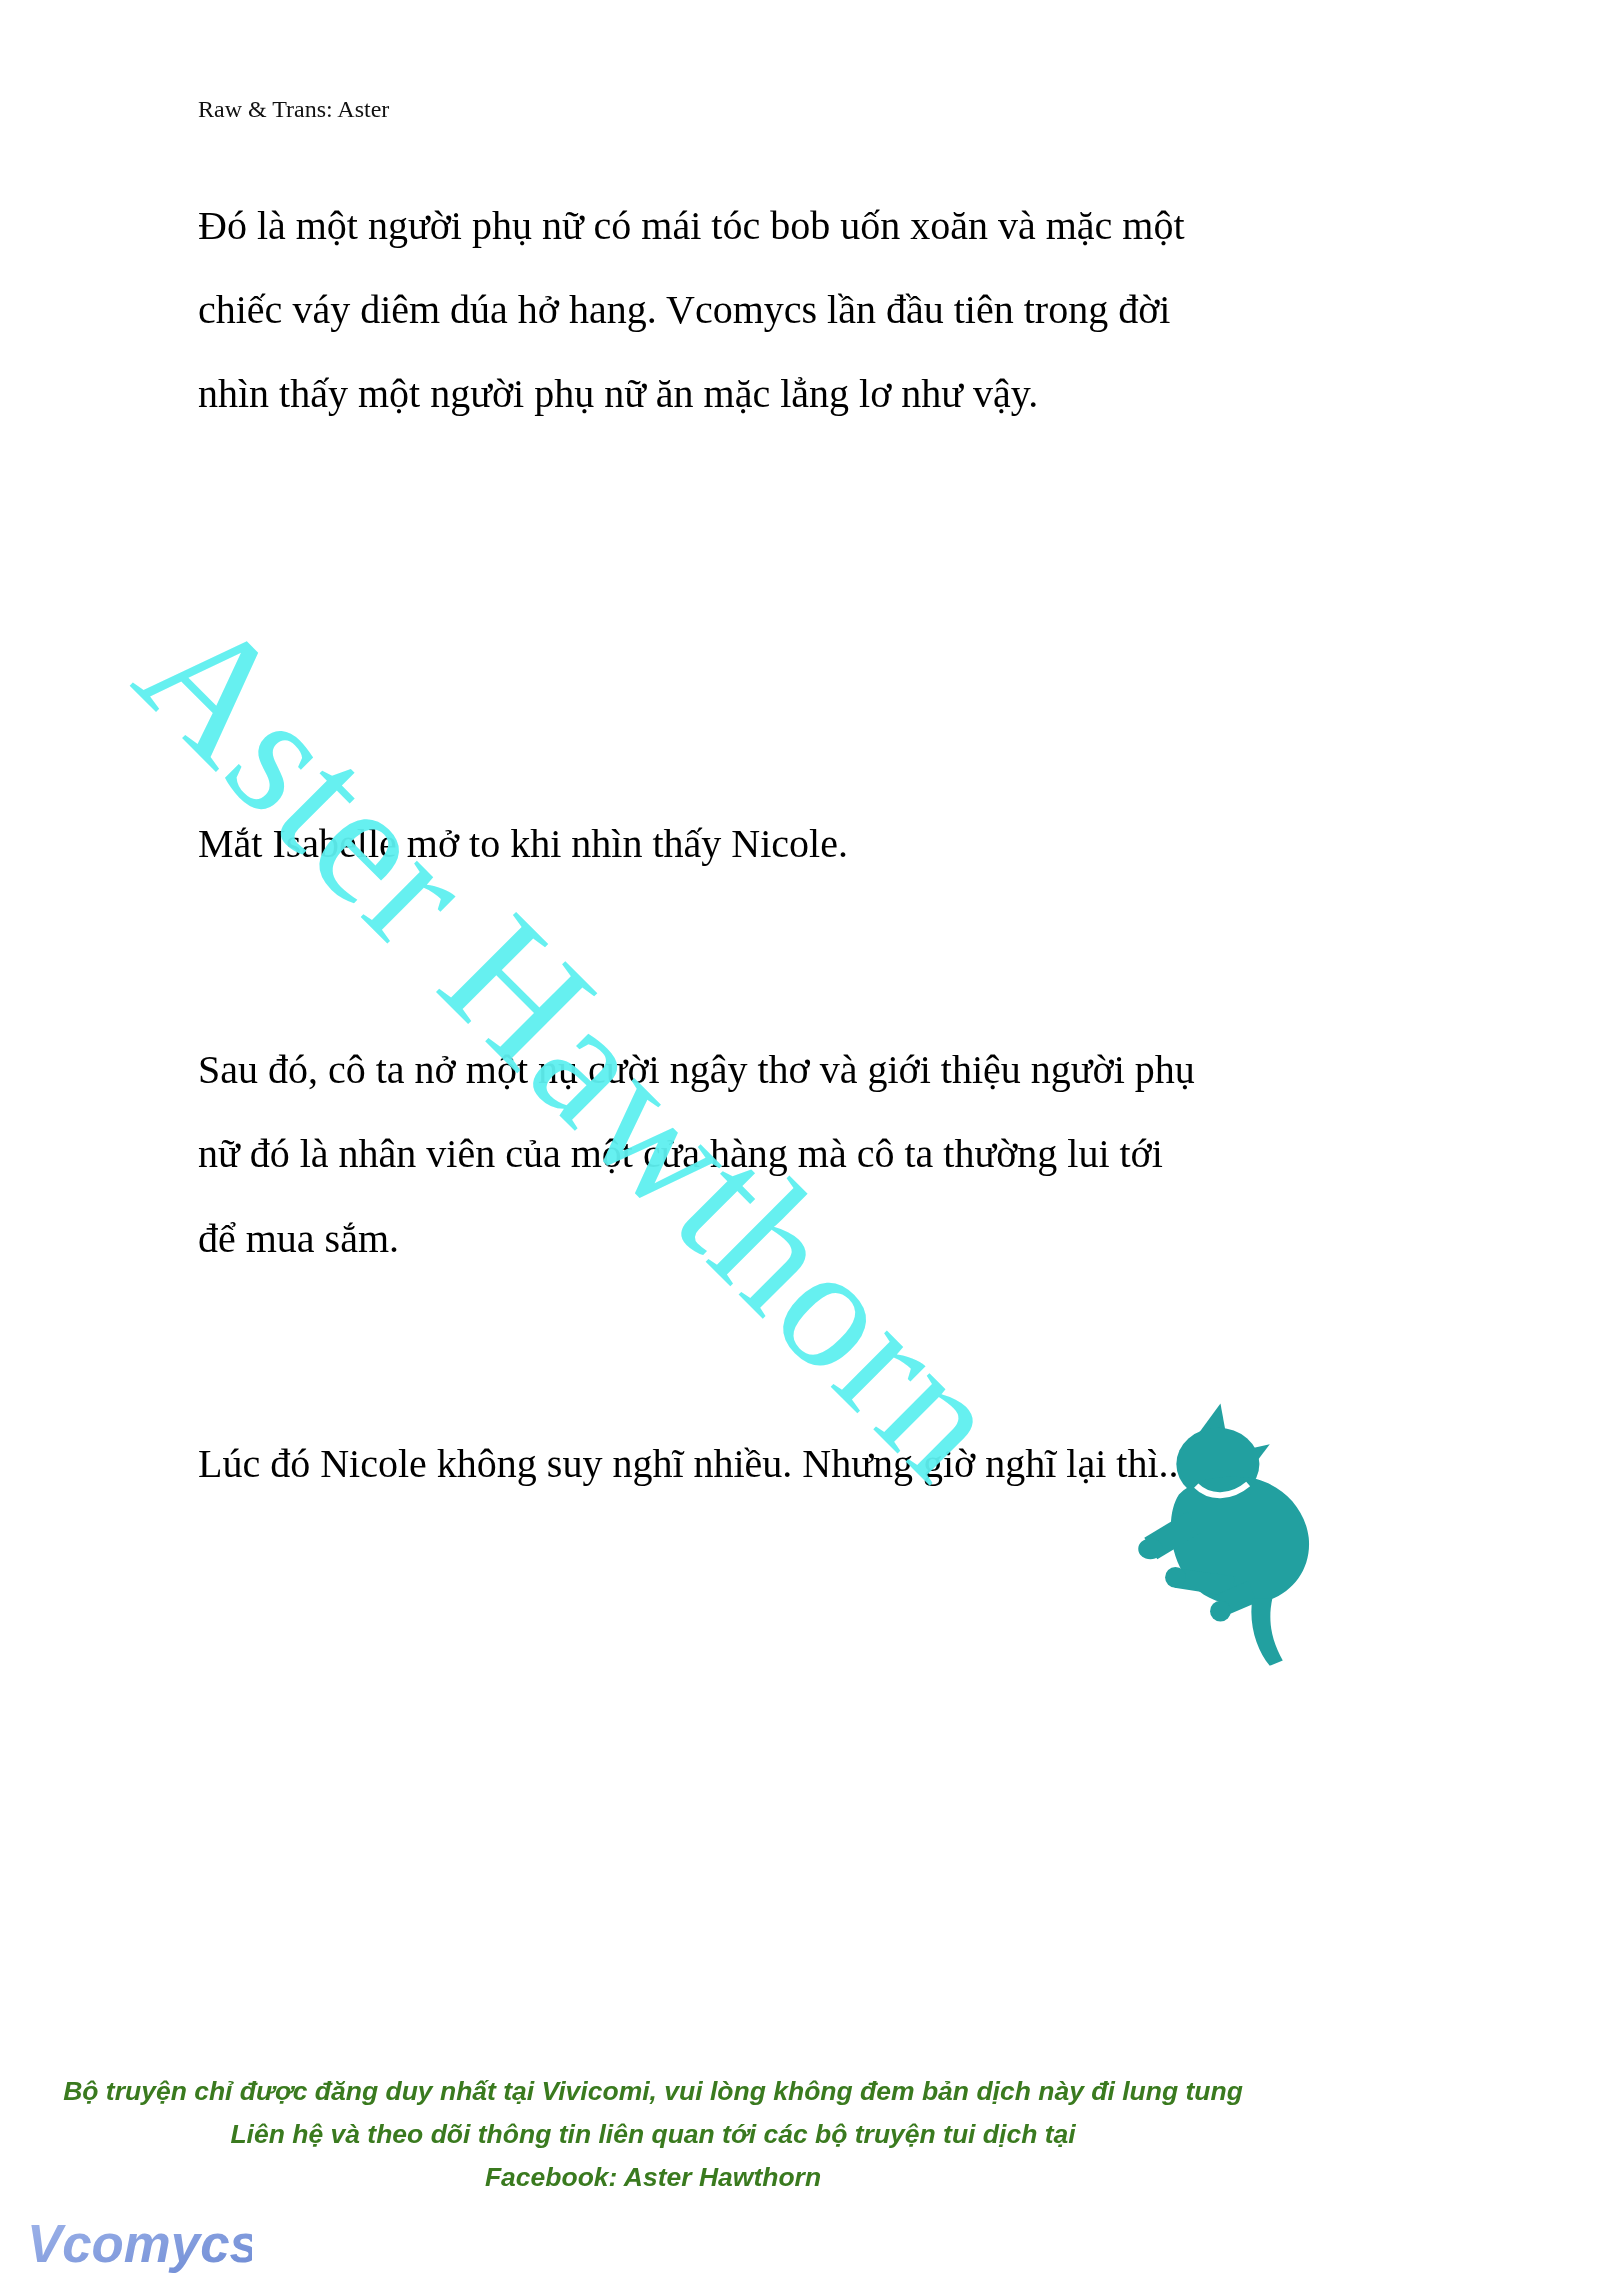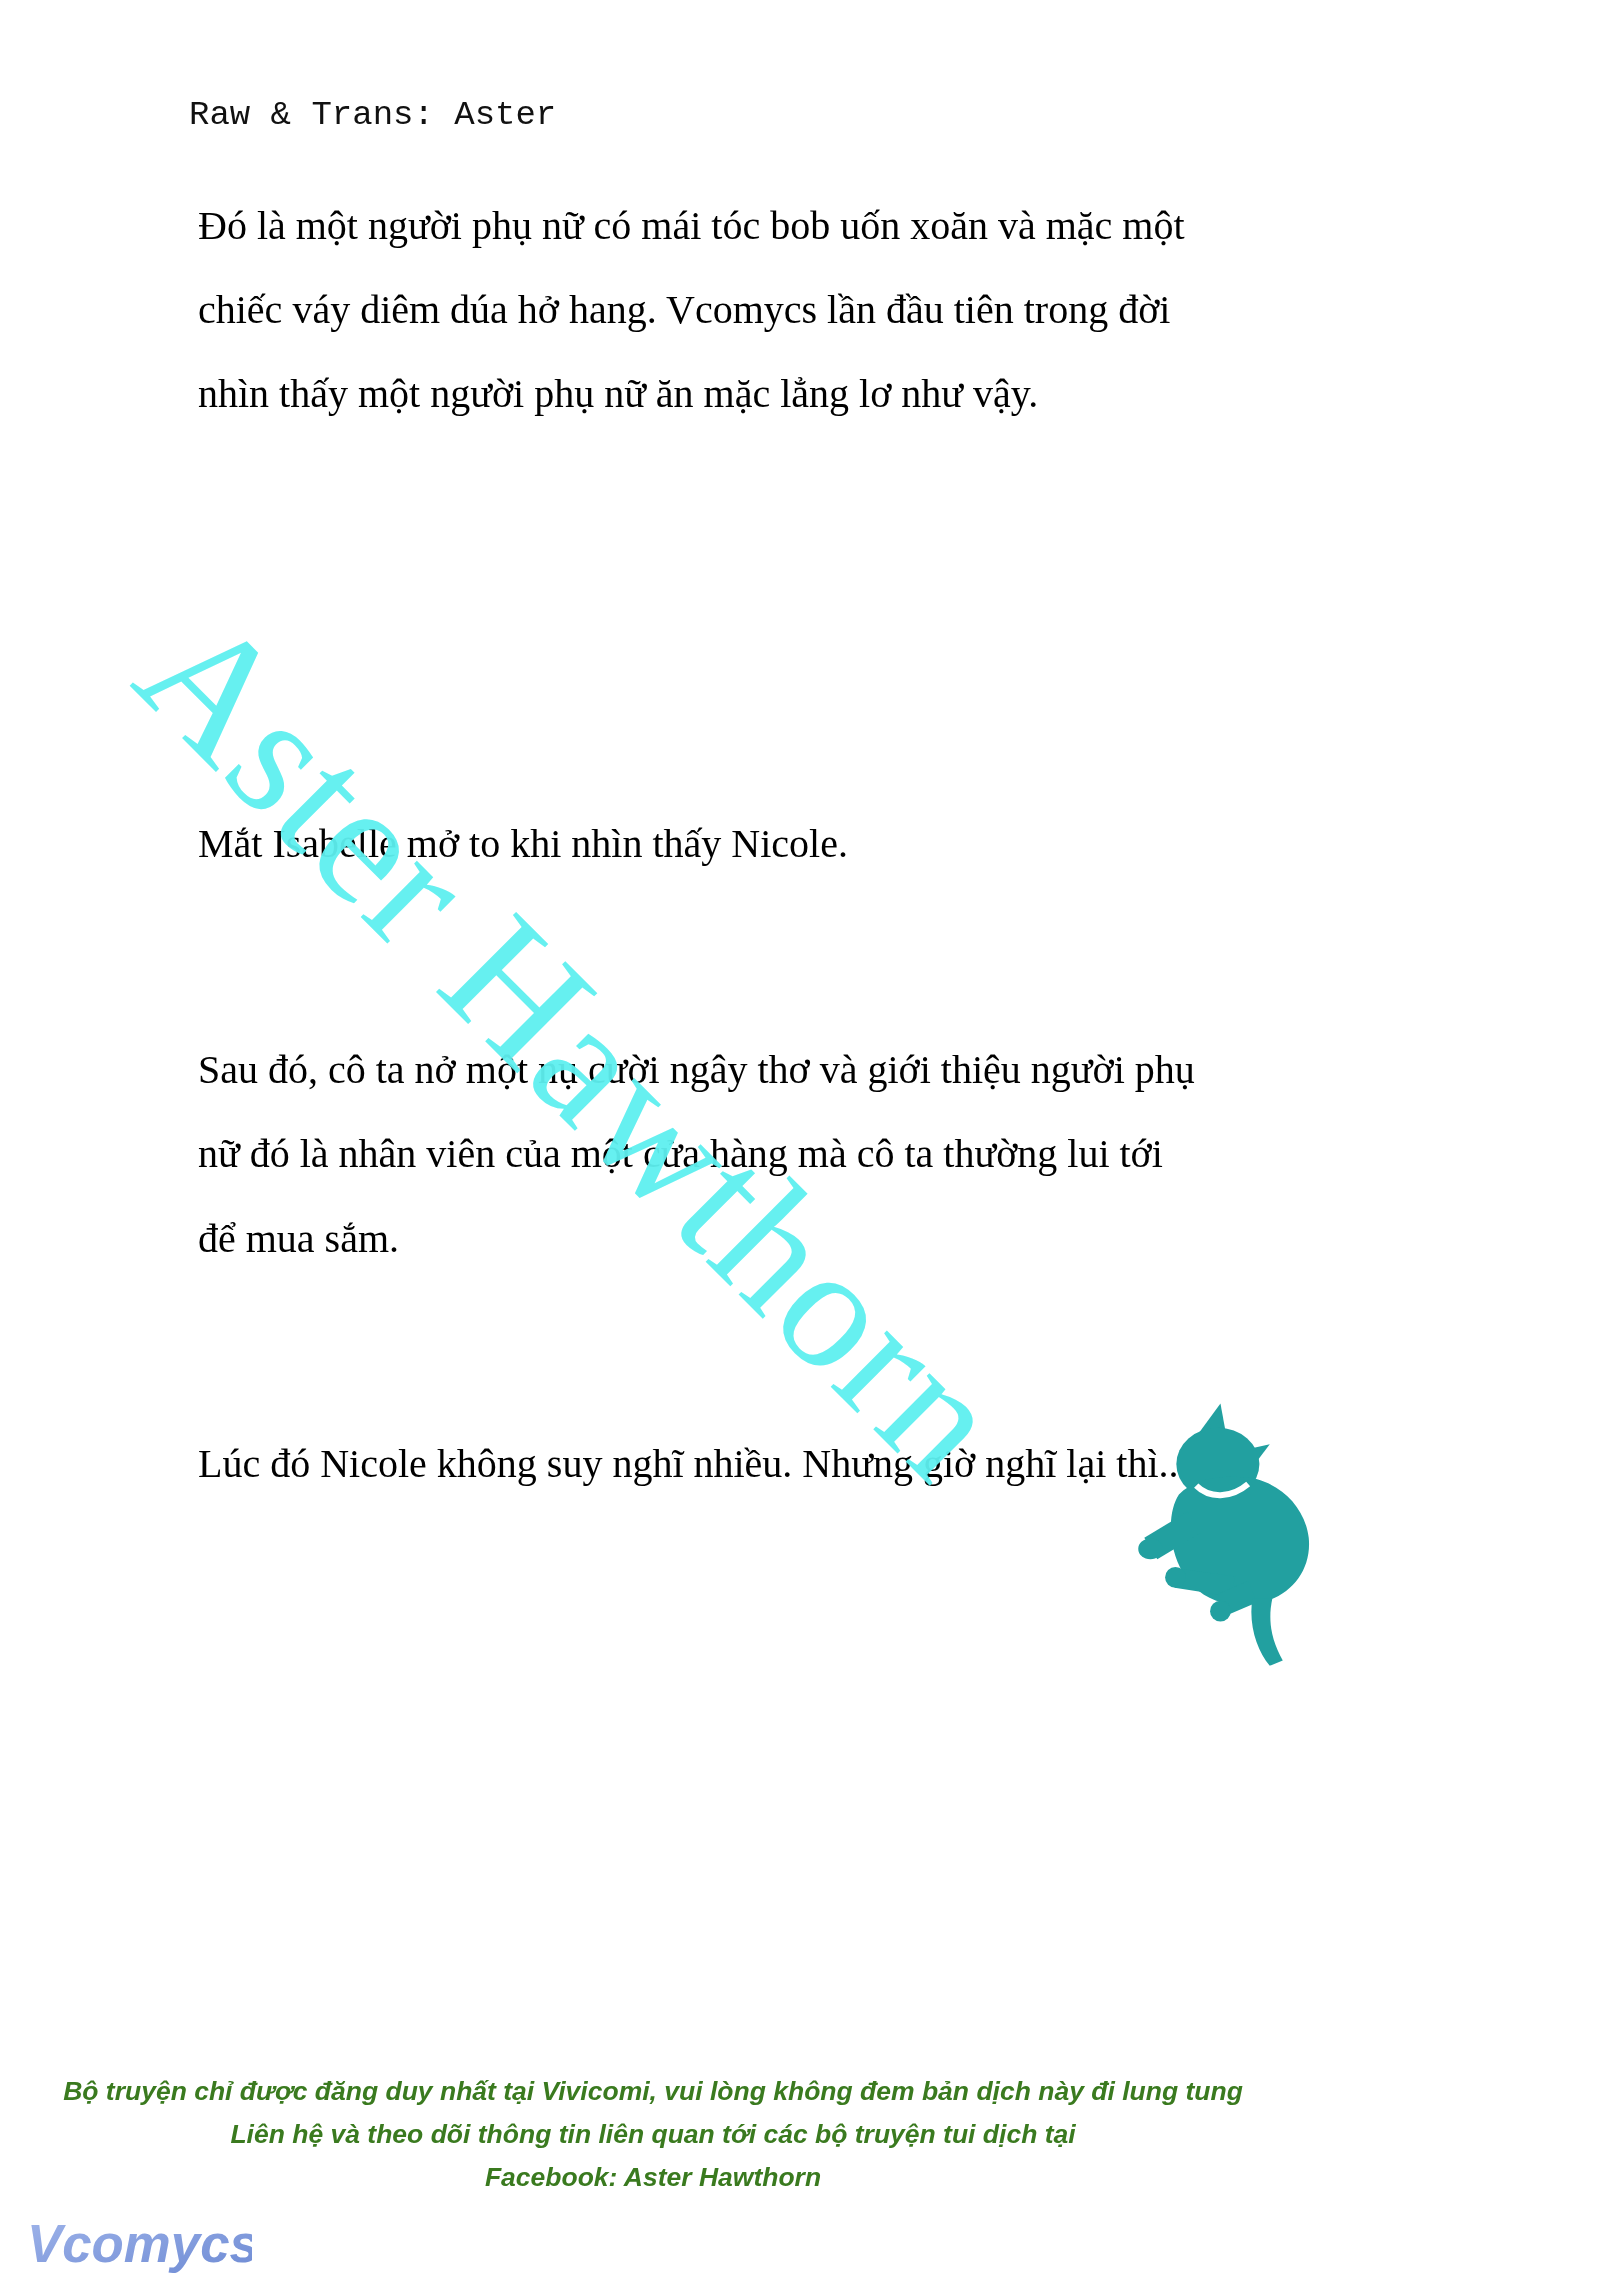--- a/index.html
+++ b/index.html
@@ -1,18 +1,18 @@
 <!DOCTYPE html>
 <html><head>
 <meta charset="utf-8">
 <style>
   html, body { margin:0; padding:0; background:#ffffff; }
   body { width:1621px; height:2293px; position:relative; overflow:hidden; }
   .page { position:absolute; left:0; top:0; width:1621px; height:2293px; }
-  .header { position:absolute; left:189px; top:96px; font-family:Liberation Mono, monospace; font-size:34px; color:#111; }
+  .header { position:absolute; left:198px; top:96px; font-family:Liberation Serif, serif; font-size:24px; color:#111; }
   .line { position:absolute; left:198px; font-family:"Liberation Serif", serif; font-size:40px; color:#000; white-space:nowrap; line-height:1; }
   .watermark { position:absolute; left:231px; top:582px; font-family:"Liberation Serif", serif; font-size:173px; color:#5ef0f0; opacity:0.95;
                transform-origin:0 0; transform:rotate(45deg); white-space:nowrap; line-height:1; letter-spacing:2px; pointer-events:none; }
   .cat { position:absolute; left:1127px; top:1382px; width:225px; height:294px; }
   .footer-line { position:absolute; left:0; width:1306px; text-align:center; font-family:"Liberation Sans", sans-serif; font-style:italic; font-weight:bold; font-size:26.5px; color:#3a7a1f; }
   .logo { position:absolute; left:27.4px; top:2213px; width:225px; height:69px; }
 </style>
 </head>
 <body>
 

